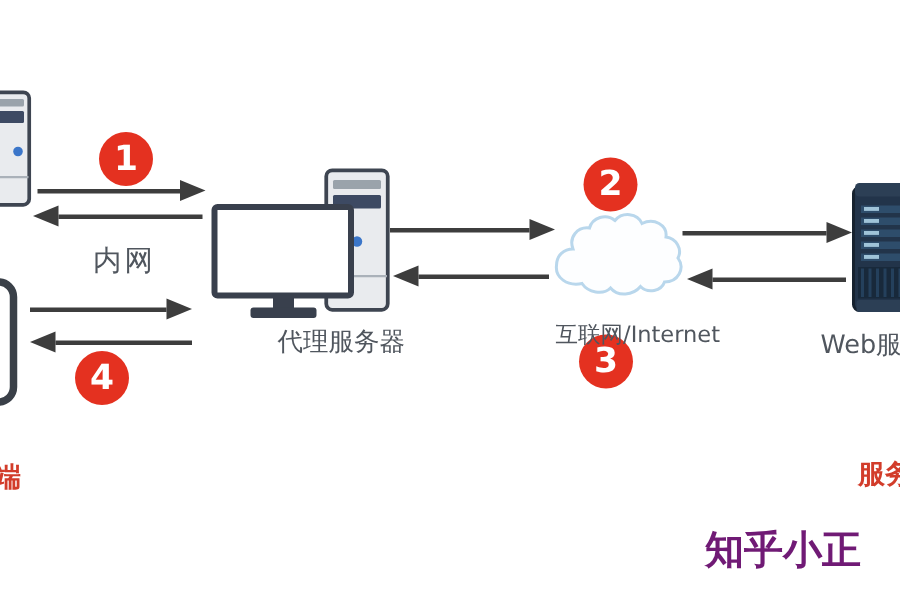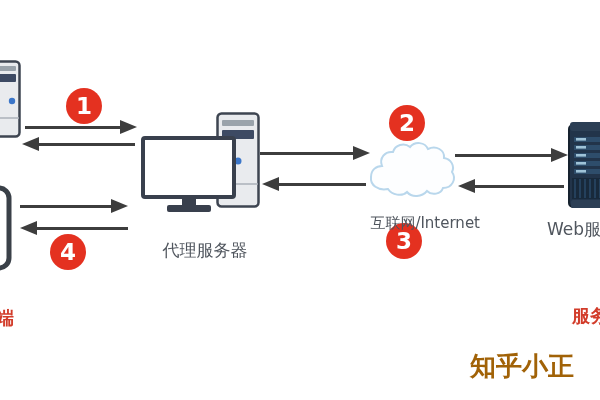--- a/index.html
+++ b/index.html
@@ -31,31 +31,31 @@
   #ar3{left:20px;top:199px;width:108px;}
   #ar4{left:20px;top:221px;width:108px;}
   #ar5{left:260px;top:146px;width:110px;}
   #ar6{left:262px;top:177px;width:104px;}
   #ar7{left:455px;top:148px;width:113px;}
   #ar8{left:458px;top:179px;width:106px;}
 
   
   .glabel{position:absolute;color:#50565e;white-space:nowrap;}
   #lbl-intranet{left:62px;top:161px;font-size:19px;letter-spacing:2px;}
-  #lbl-proxy{left:140px;top:216px;width:130px;text-align:center;font-size:17px;margin-top:23px;}
+  #lbl-proxy{left:140px;top:216px;width:130px;text-align:right;font-size:17px;}
   #lbl-internet{left:340px;top:214px;width:140px;text-align:right;font-size:15px;}
   #lbl-webserver{left:547px;top:218px;font-size:17px;}
 
   
   .rlabel{position:absolute;color:#d23c2a;font-size:18px;font-weight:600;white-space:nowrap;}
   #lbl-client-red{left:-4px;top:306px;}
   #lbl-charles{left:176px;top:307px;}
   #lbl-server-red{left:572px;top:304px;}
   #lbl-watermark{
-    position:absolute;left:470px;top:349px;color:#a16207;font-size:26px;font-weight:bold;
+    position:absolute;left:470px;top:349px;color:#701a75;font-size:26px;font-weight:bold;
     white-space:nowrap;text-shadow:0 0 2px #ffffff;
   }
 
   
   #client-pc{left:-19px;top:60px;}
   #client-phone{left:-44px;top:185px;}
   #proxy-tower{left:216px;top:112px;z-index:1;}
   #proxy-monitor{left:140px;top:135px;z-index:2;}
   #cloud{left:366px;top:139px;}
   #web-server{left:568px;top:120px;}
@@ -161,20 +161,21 @@
   <div id="ar8" class="arrow left">
     <span class="head"></span>
     <span class="shaft"></span>
   </div>
 
   <div id="badge1" class="badge">1</div>
   <div id="badge2" class="badge">2</div>
   <div id="badge3" class="badge">3</div>
   <div id="badge4" class="badge">4</div>
 
+  <div id="lbl-intranet" class="glabel">内网</div>
   <div id="lbl-proxy" class="glabel">代理服务器</div>
   <div id="lbl-internet" class="glabel">互联网/Internet</div>
   <div id="lbl-webserver" class="glabel">Web服务</div>
 
   <div id="lbl-client-red" class="rlabel">端</div>
   <div id="lbl-server-red" class="rlabel">服务</div>
 
   <div id="lbl-watermark">知乎小正</div>
 
 </div>

